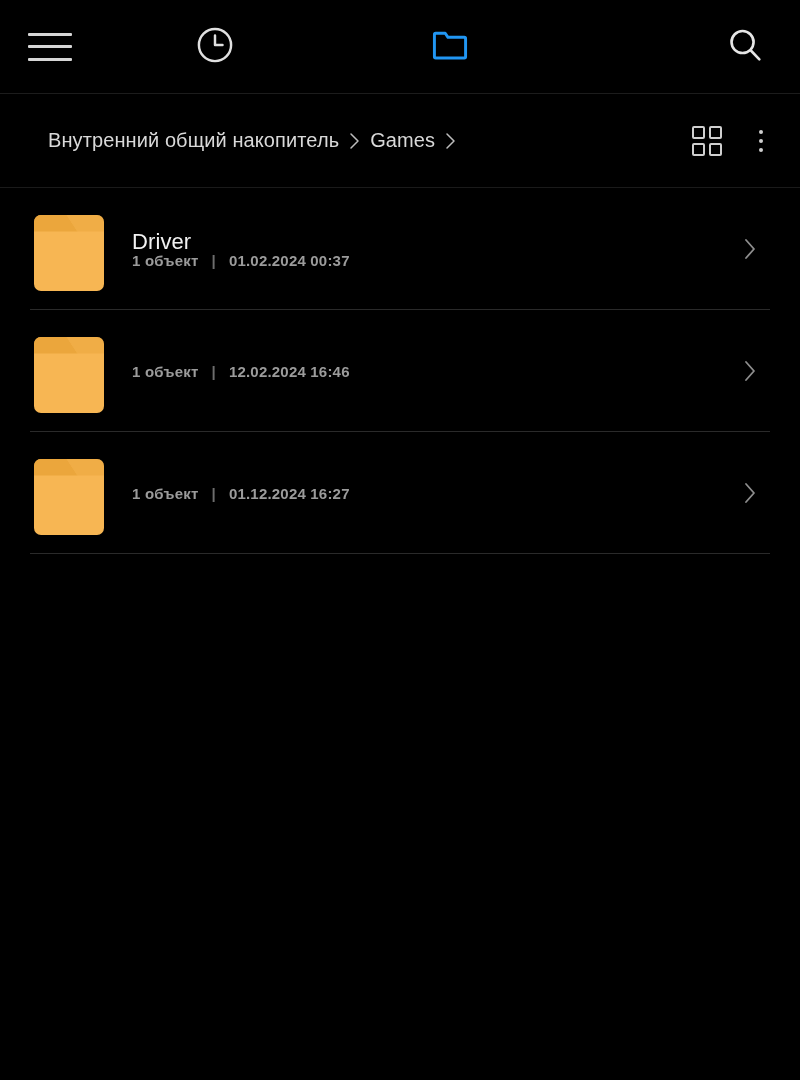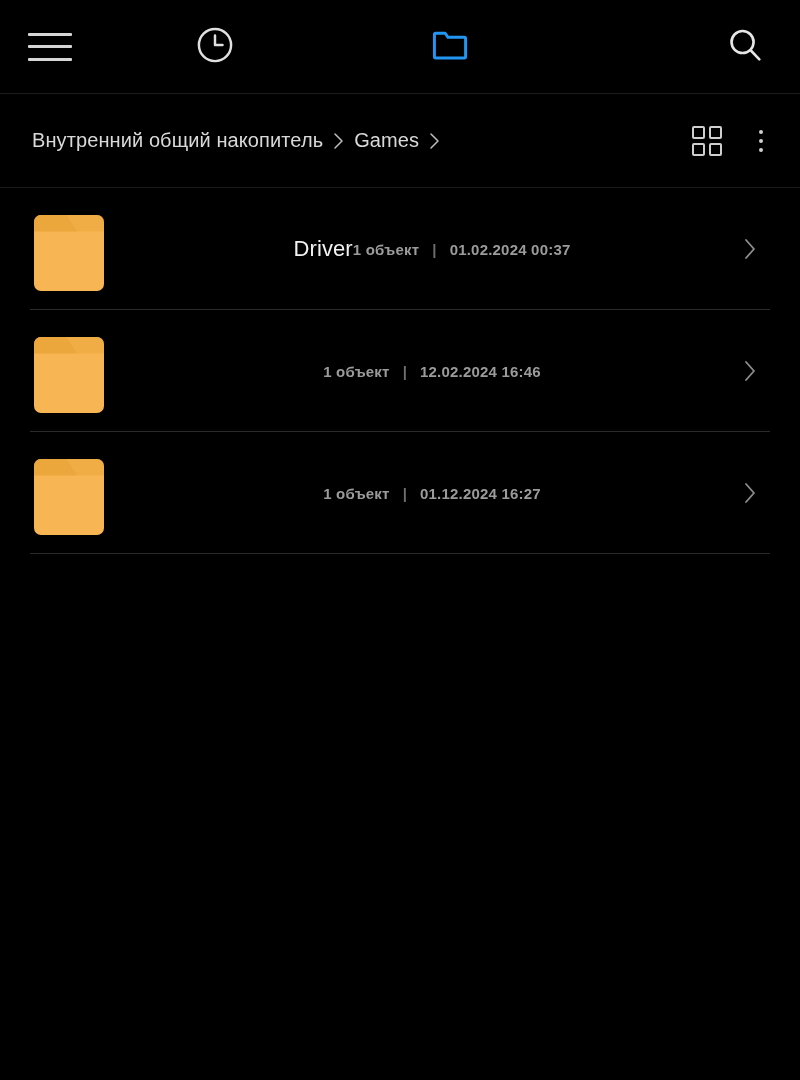--- a/index.html
+++ b/index.html
@@ -59,21 +59,21 @@
   }
 
   .icon-line { display: block; }
 
   
   .crumbbar {
     position: relative;
     height: 94px;
     display: flex;
     align-items: center;
-    padding: 0 24px 0 32px;
+    padding: 0 24px 0 48px;
     box-sizing: border-box;
     border-bottom: 1px solid #1a1a1a;
   }
   .crumbs {
     display: flex;
     align-items: center;
     flex: 1 1 auto;
     min-width: 0;
     font-size: 20px;
     color: #d9d9d9;
@@ -183,20 +183,21 @@
     background: #eba63c;
     border-radius: 7px 7px 0 0;
     clip-path: polygon(46% 0, 100% 0, 100% 100%, 62% 100%);
     opacity: .55;
   }
 
   .meta {
     flex: 1 1 auto;
     min-width: 0;
     display: flex;
+    flex-direction: column;
     justify-content: center;
     gap: 0;
   }
   .name {
     font-size: 22px;
     color: #f2f2f2;
     line-height: 1;
     letter-spacing: .1px;
   }
   .sub {

